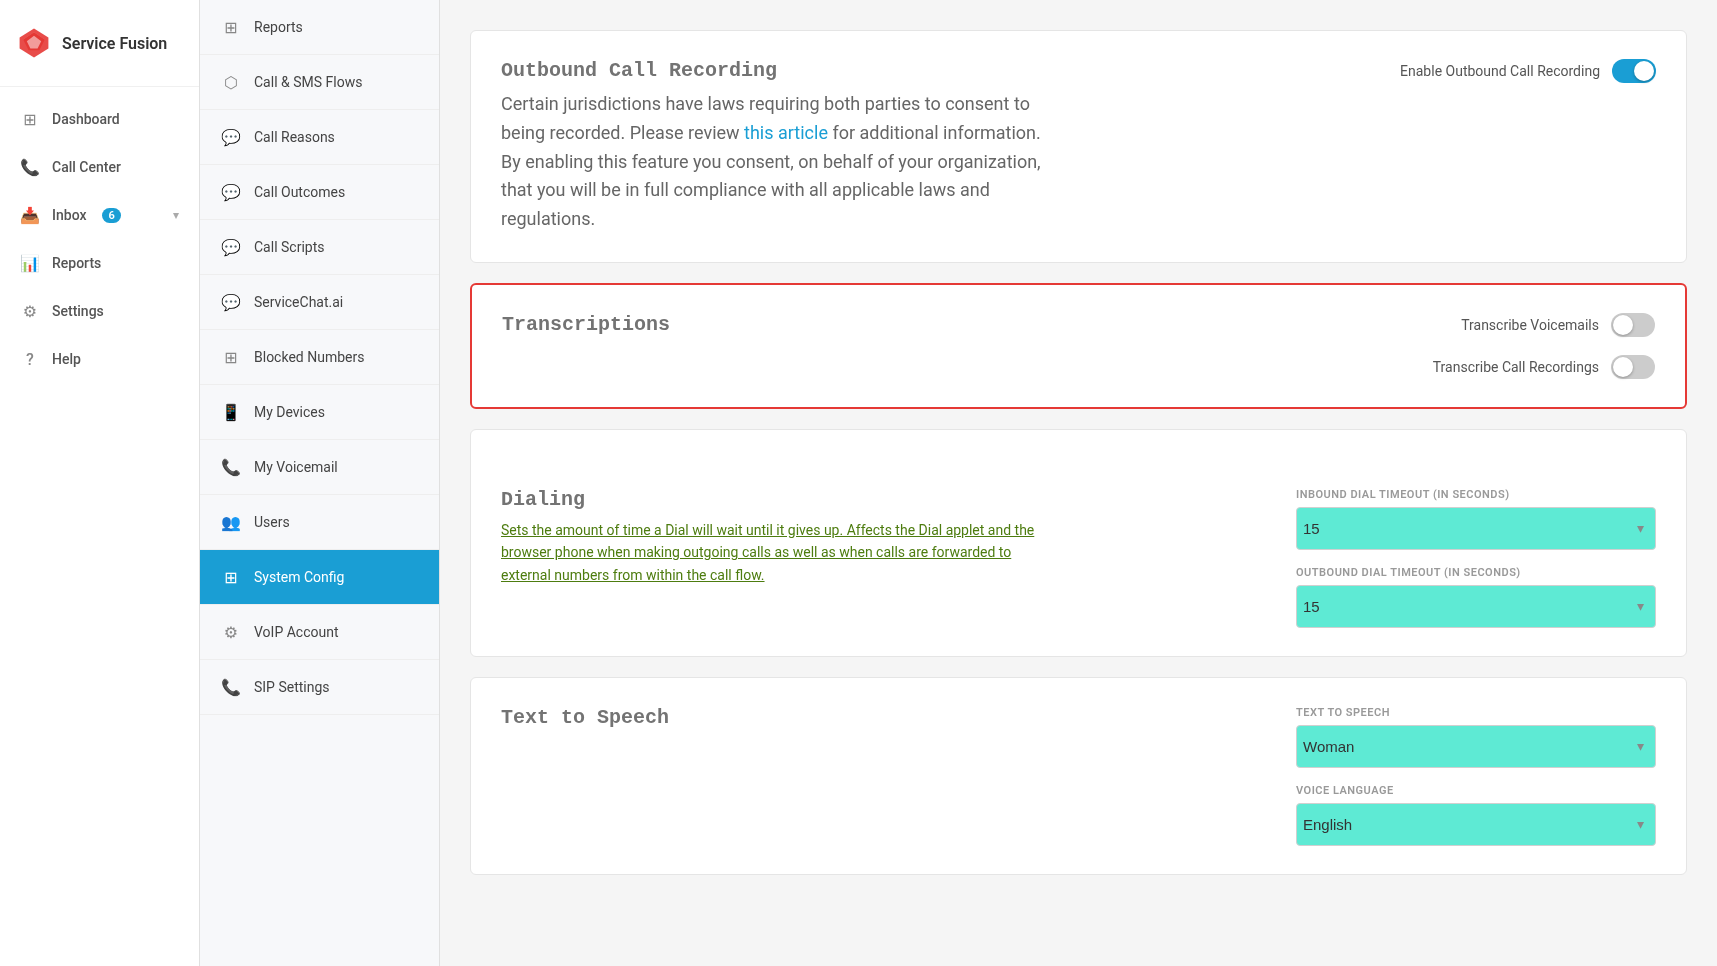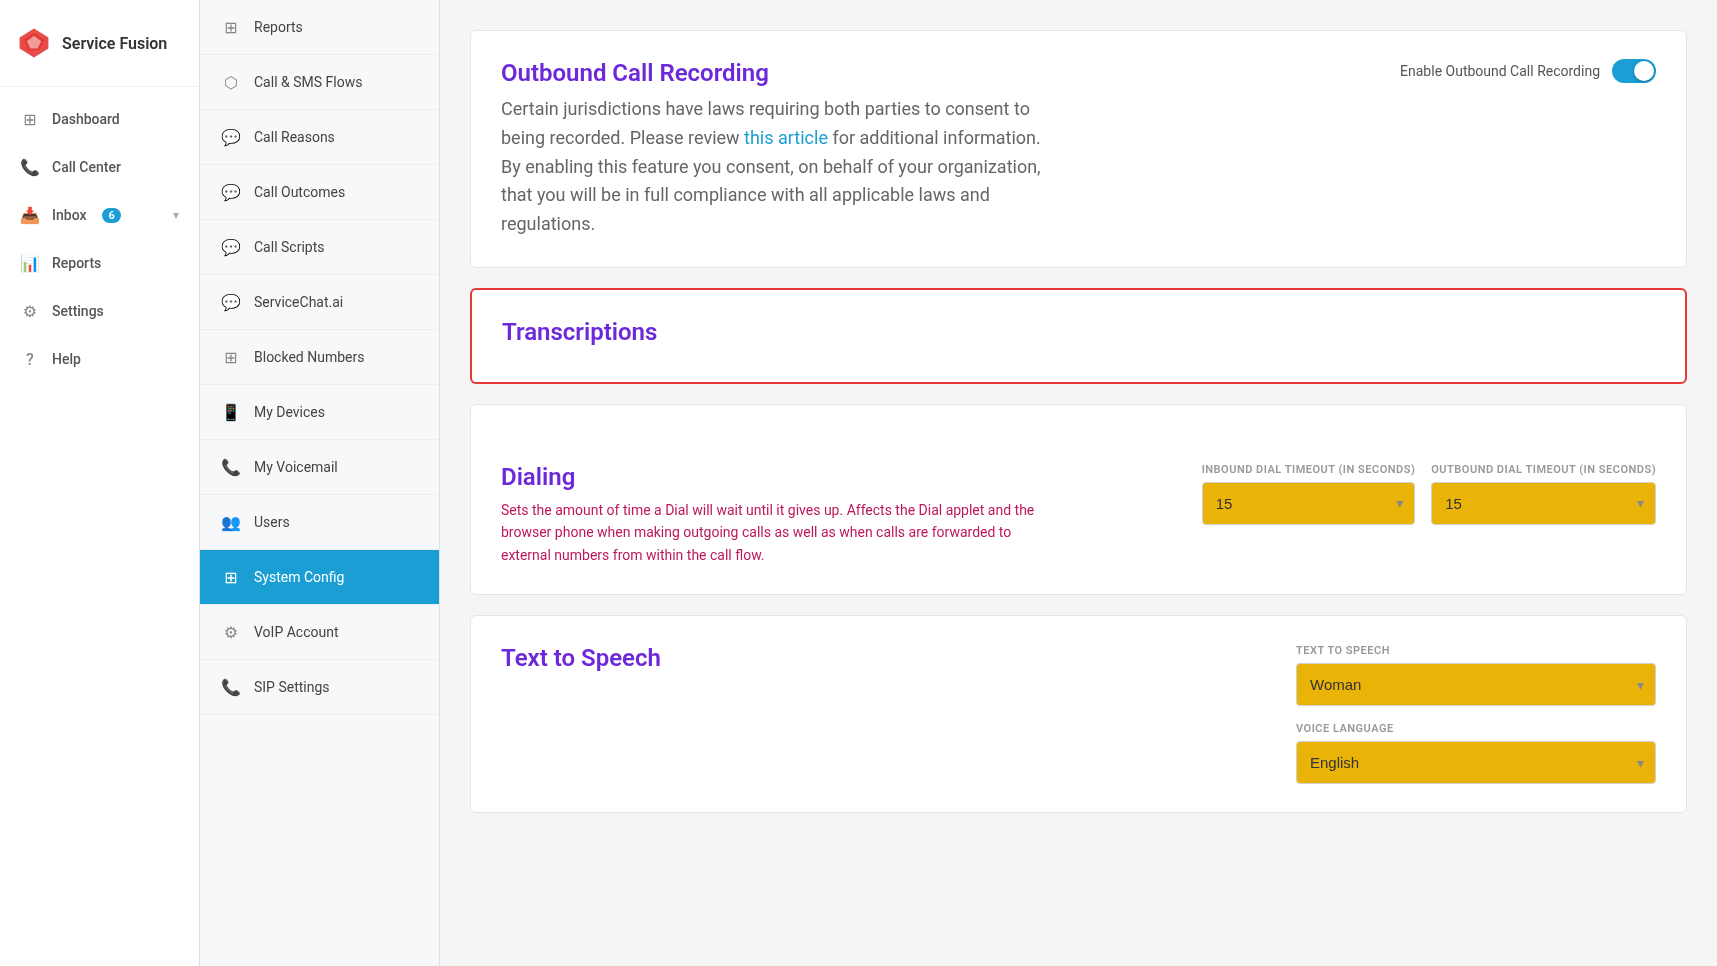--- a/index.html
+++ b/index.html
@@ -97,24 +97,25 @@
     }
     .card.highlighted {
       border: 2px solid #e53935;
     }
     .card-header {
       display: flex;
       align-items: flex-start;
       justify-content: space-between;
     }
     .card-title {
-      font-size: 24px;
+      font-size: 20px;
       font-weight: 600;
-      color: #6d28d9;
+      color: #737373;
       margin-bottom: 8px;
+      font-family: Liberation Mono, monospace;
     }
     .card-desc {
       font-size: 18px;
       color: #666;
       line-height: 1.6;
       max-width: 560px;
     }
     .card-desc a {
       color: #1a9ed4;
       text-decoration: none;
@@ -164,51 +165,53 @@
 
     
     .dialing-layout {
       display: flex;
       align-items: flex-start;
       justify-content: space-between;
       margin-top: 30px;
     }
     .dialing-desc {
       font-size: 14px;
-      color: #be185d;
+      color: #4d7c0f;
       line-height: 1.6;
       max-width: 550px;
       margin-top: 6px;
+      text-decoration: underline;
     }
     .dialing-controls {
       min-width: 360px;
       display: flex;
+      flex-direction: column;
       gap: 16px;
     }
     .select-group {
       display: flex;
       flex-direction: column;
       gap: 6px;
     }
     .select-label {
       font-size: 11px;
       font-weight: 600;
       color: #999;
       letter-spacing: 0.5px;
       text-transform: uppercase;
     }
     .select-wrapper {
       position: relative;
     }
     .select-wrapper select {
       width: 100%;
-      padding: 12px 36px 12px 13px;
+      padding: 12px 36px 12px 6px;
       font-size: 15px;
       color: #333;
-      background: #eab308;
+      background: #5eead4;
       border: 1px solid #d0d0d0;
       border-radius: 4px;
       appearance: none;
       cursor: pointer;
       outline: none;
     }
     .select-wrapper::after {
       content: '▾';
       position: absolute;
       right: 12px;
@@ -351,20 +354,30 @@
           <div class="toggle-switch on"></div>
         </div>
       </div>
     </div>
   </div>
 
   <div class="card highlighted">
     <div class="card-header">
       <div>
         <div class="card-title">Transcriptions</div>
+      </div>
+      <div class="card-controls">
+        <div class="toggle-row">
+          <span>Transcribe Voicemails</span>
+          <div class="toggle-switch off"></div>
+        </div>
+        <div class="toggle-row">
+          <span>Transcribe Call Recordings</span>
+          <div class="toggle-switch off"></div>
+        </div>
       </div>
     </div>
   </div>
 
   <div class="card">
     <div class="dialing-layout">
       <div>
         <div class="card-title">Dialing</div>
         <div class="dialing-desc">Sets the amount of time a Dial will wait until it gives up. Affects the Dial applet and the browser phone when making outgoing calls as well as when calls are forwarded to external numbers from within the call flow.</div>
       </div>

